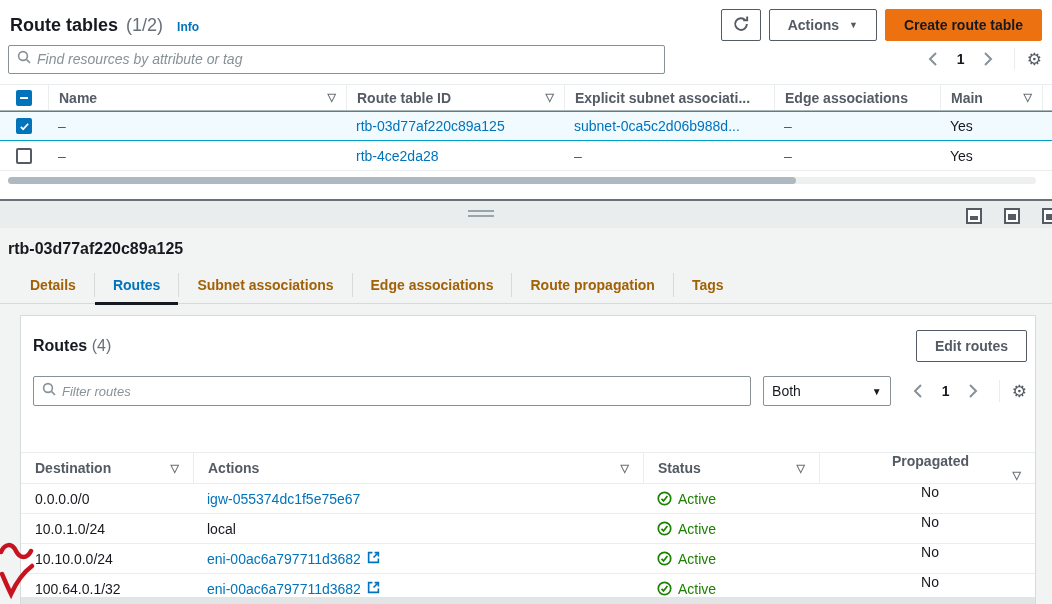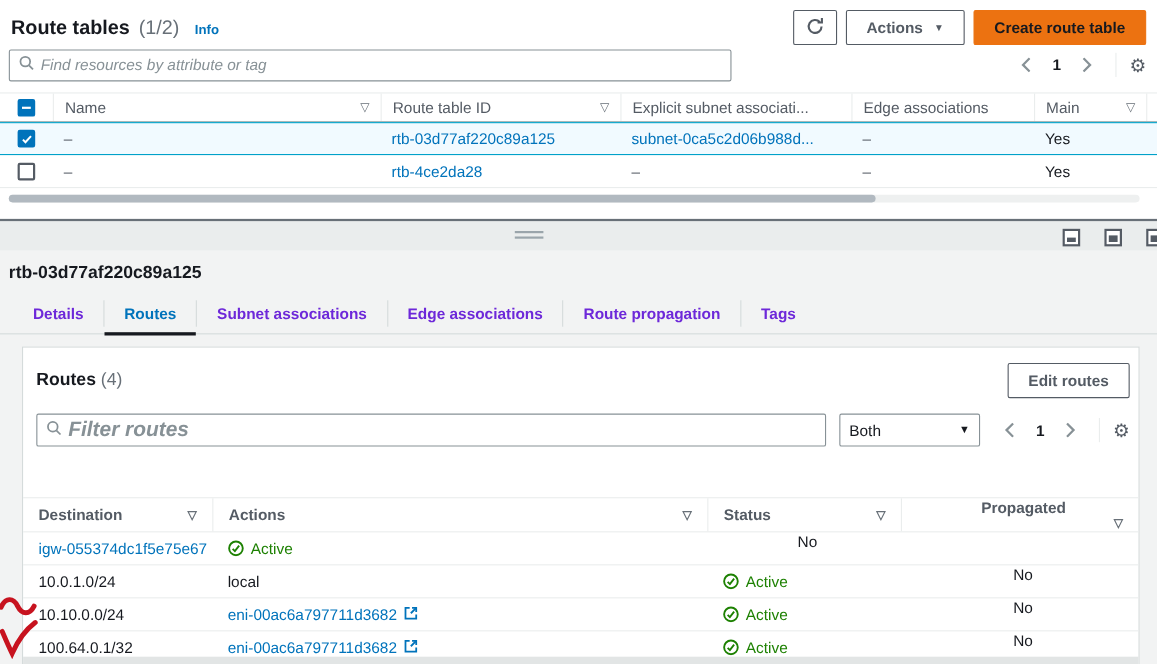--- a/index.html
+++ b/index.html
@@ -34,21 +34,21 @@
   .pg-btn { width:26px; height:26px; display:flex; align-items:center; justify-content:center;
     background:none; border:none; cursor:pointer; }
   .pg-num { font-size:14px; font-weight:bold; color:#16191f; width:22px; text-align:center; cursor:pointer; }
   .pager .vsep { width:1px; height:22px; background:#eaeded; margin:0 8px; }
   .gear { font-size:17px; color:#545b64; cursor:pointer; line-height:1; }
 
   
   .rt-table { position:absolute; top:84px; left:0; right:0; font-size:14px; }
   .grid-row { display:grid; grid-template-columns:48px 298px 218px 210px 166px 102px 1fr; }
   .rt-head { height:27px; border-top:1px solid #eaeded; border-bottom:1px solid #aab7b8;
-    font-weight:normal; color:#545b64; }
+    font-weight:bold; color:#545b64; }
   .th { display:flex; align-items:center; padding:0 10px; border-left:1px solid #eaeded; }
   .th:first-child { border-left:none; justify-content:center; }
   .sort { margin-left:auto; font-size:11px; color:#687078; }
   .tr { height:30px; }
   .tr.selected { background:#f1faff; border-top:1px solid #00a1c9; border-bottom:1px solid #00a1c9; }
   .tr.plain { border-bottom:1px solid #eaeded; }
   .td { display:flex; align-items:center; padding:0 10px; overflow:hidden; white-space:nowrap; }
   .td.center { justify-content:center; }
   a.link { color:#0073bb; text-decoration:none; cursor:pointer; }
   .dash { color:#545b64; }
@@ -74,37 +74,37 @@
   .lyt { width:16px; height:16px; border:2px solid #545b64; background:#fff; position:relative; cursor:pointer; }
   .lyt .fill-bottom { position:absolute; left:2px; right:2px; bottom:2px; height:4px; background:#545b64; }
   .lyt .fill-big { position:absolute; left:2px; right:2px; bottom:2px; top:4px; background:#545b64; }
 
   
   .detail { position:absolute; top:228px; left:0; right:0; bottom:0; background:#f2f3f3; }
   .detail-title { font-size:16px; font-weight:bold; margin:12px 0 0 8px; }
   .tabs { display:flex; align-items:center; height:38px; margin-top:8px; padding-left:12px;
     border-bottom:1px solid #d5dbdb; }
   .tab { position:relative; height:38px; display:flex; align-items:center; padding:0 18px;
-    font-size:14px; font-weight:bold; color:#6d28d9; cursor:pointer; }
+    font-size:14px; font-weight:bold; color:#a16207; cursor:pointer; }
   .tab.active { color:#0073bb; }
   .tab.active::after { content:""; position:absolute; left:0; right:0; bottom:-1px; height:3px; background:#16191f; }
   .tab-sep { width:1px; height:24px; background:#d5dbdb; }
 
   
   .card { position:absolute; top:87px; left:20px; width:1016px; height:300px;
     background:#fff; border:1px solid #d5dbdb; }
   .card-head { display:flex; justify-content:space-between; align-items:center;
     padding:14px 8px 10px 12px; }
   .card-title { font-size:16px; font-weight:bold; }
   .card-count { font-size:16px; font-weight:normal; color:#687078; }
   .card-filter { display:flex; align-items:center; padding:4px 8px 0 12px; gap:12px; }
   .filter-box { width:720px; height:30px; border:1px solid #879196; border-radius:2px;
     display:flex; align-items:center; padding:0 8px; }
-  .filter-box input { border:none; outline:none; flex:1; font-size:19px; font-style:italic;
-    margin-left:6px; font-family:inherit;font-weight:bold; }
+  .filter-box input { border:none; outline:none; flex:1; font-size:13px; font-style:italic;
+    margin-left:6px; font-family:inherit; }
   .filter-box input::placeholder { color:#879196; font-style:italic; }
   .select { width:128px; height:30px; border:1px solid #879196; border-radius:2px;
     display:flex; align-items:center; padding:0 8px; font-size:14px; cursor:pointer; }
   .select .caret { margin-left:auto; font-size:10px; color:#16191f; }
 
   .routes-table { margin-top:46px; font-size:14px; }
   .r-row { display:grid; grid-template-columns:172px 450px 176px 1fr;text-align:right; }
   .r-head { height:32px; border-top:1px solid #eaeded; border-bottom:1px solid #eaeded;
     font-weight:bold; color:#545b64; }
   .r-head .th { border-left:1px solid #eaeded; padding:0 14px; }
@@ -325,20 +325,21 @@
             <span>Status</span>
             <span class="sort">▽</span>
           </div>
           <div class="th">
             <span>Propagated</span>
             <span class="sort">▽</span>
           </div>
         </div>
 
         <div class="r-row r-tr">
+          <div class="r-td">0.0.0.0/0</div>
           <div class="r-td">
               <a class="link">igw-055374dc1f5e75e67</a>
             </div>
           <div class="r-td">
               <span class="status-ok">
             <svg width="15" height="15" viewBox="0 0 14 14">
                   <circle cx="7" cy="7" r="5.8" fill="none" stroke="#1d8102" stroke-width="1.6"></circle>
                   <path d="M4.2 7.4l1.9 1.9 3.6-4.6" fill="none" stroke="#1d8102" stroke-width="1.6"></path>
                 </svg>
             <span>Active</span>

